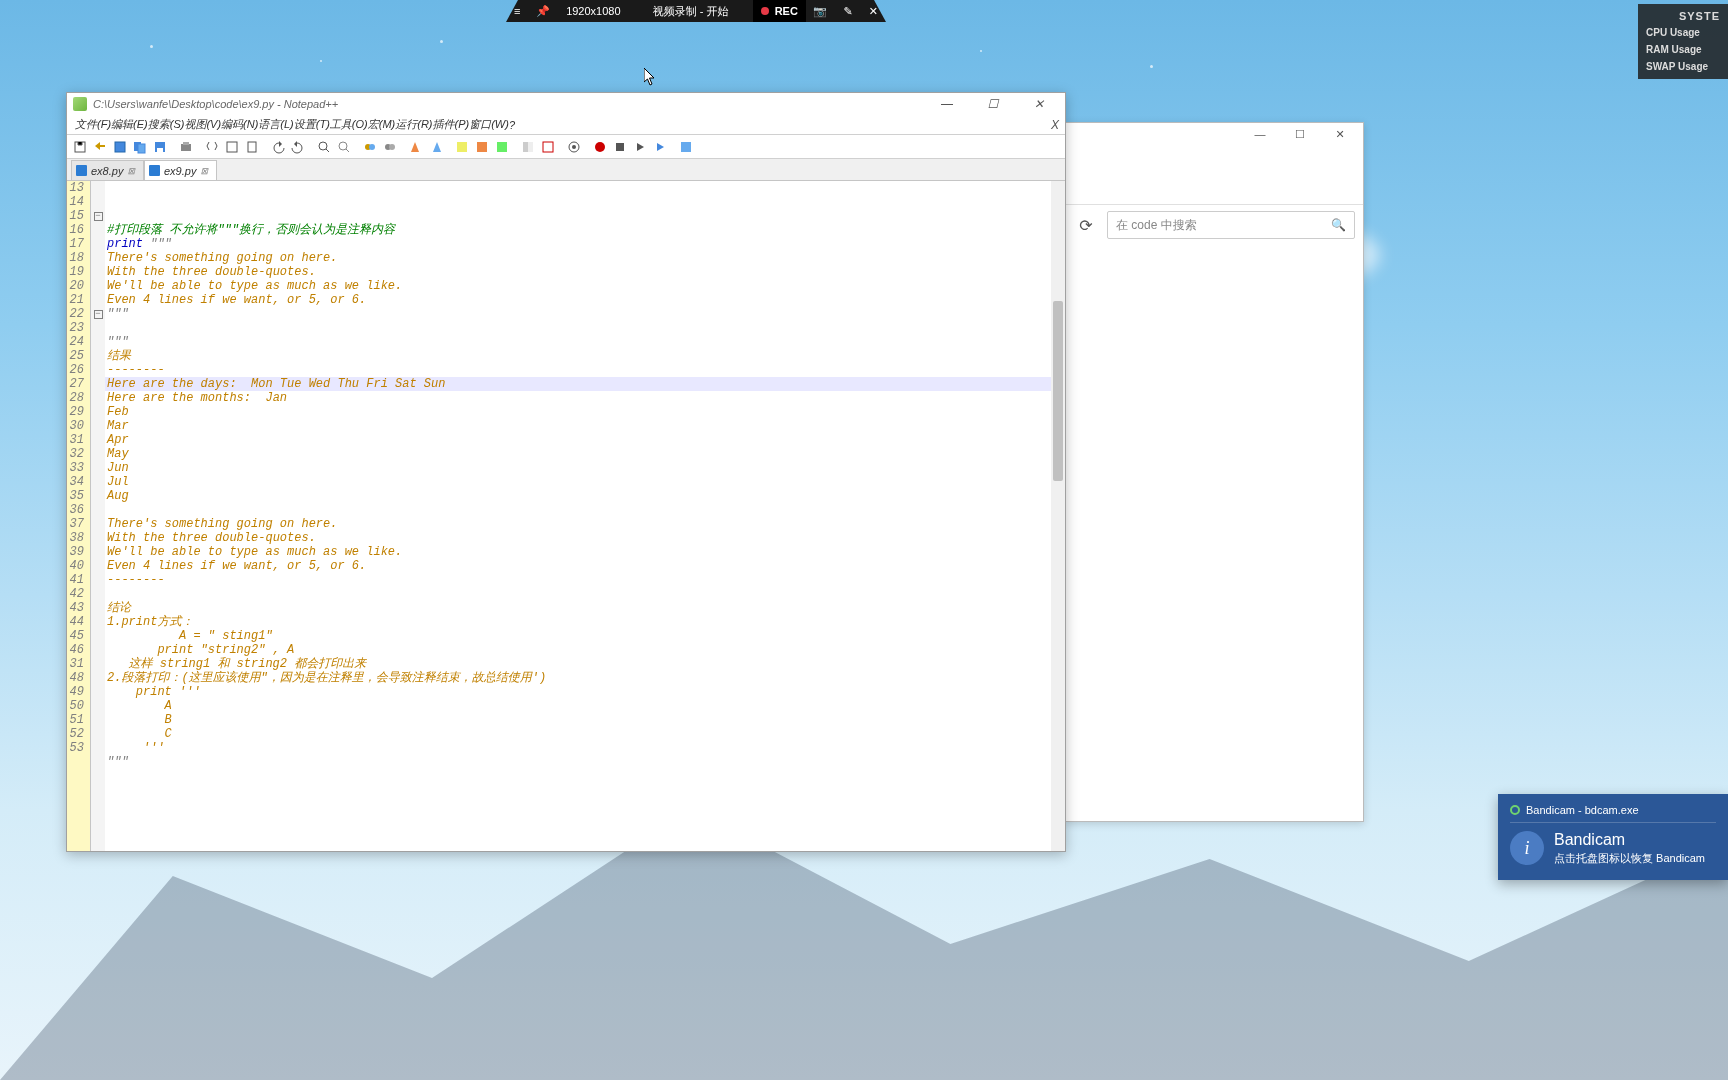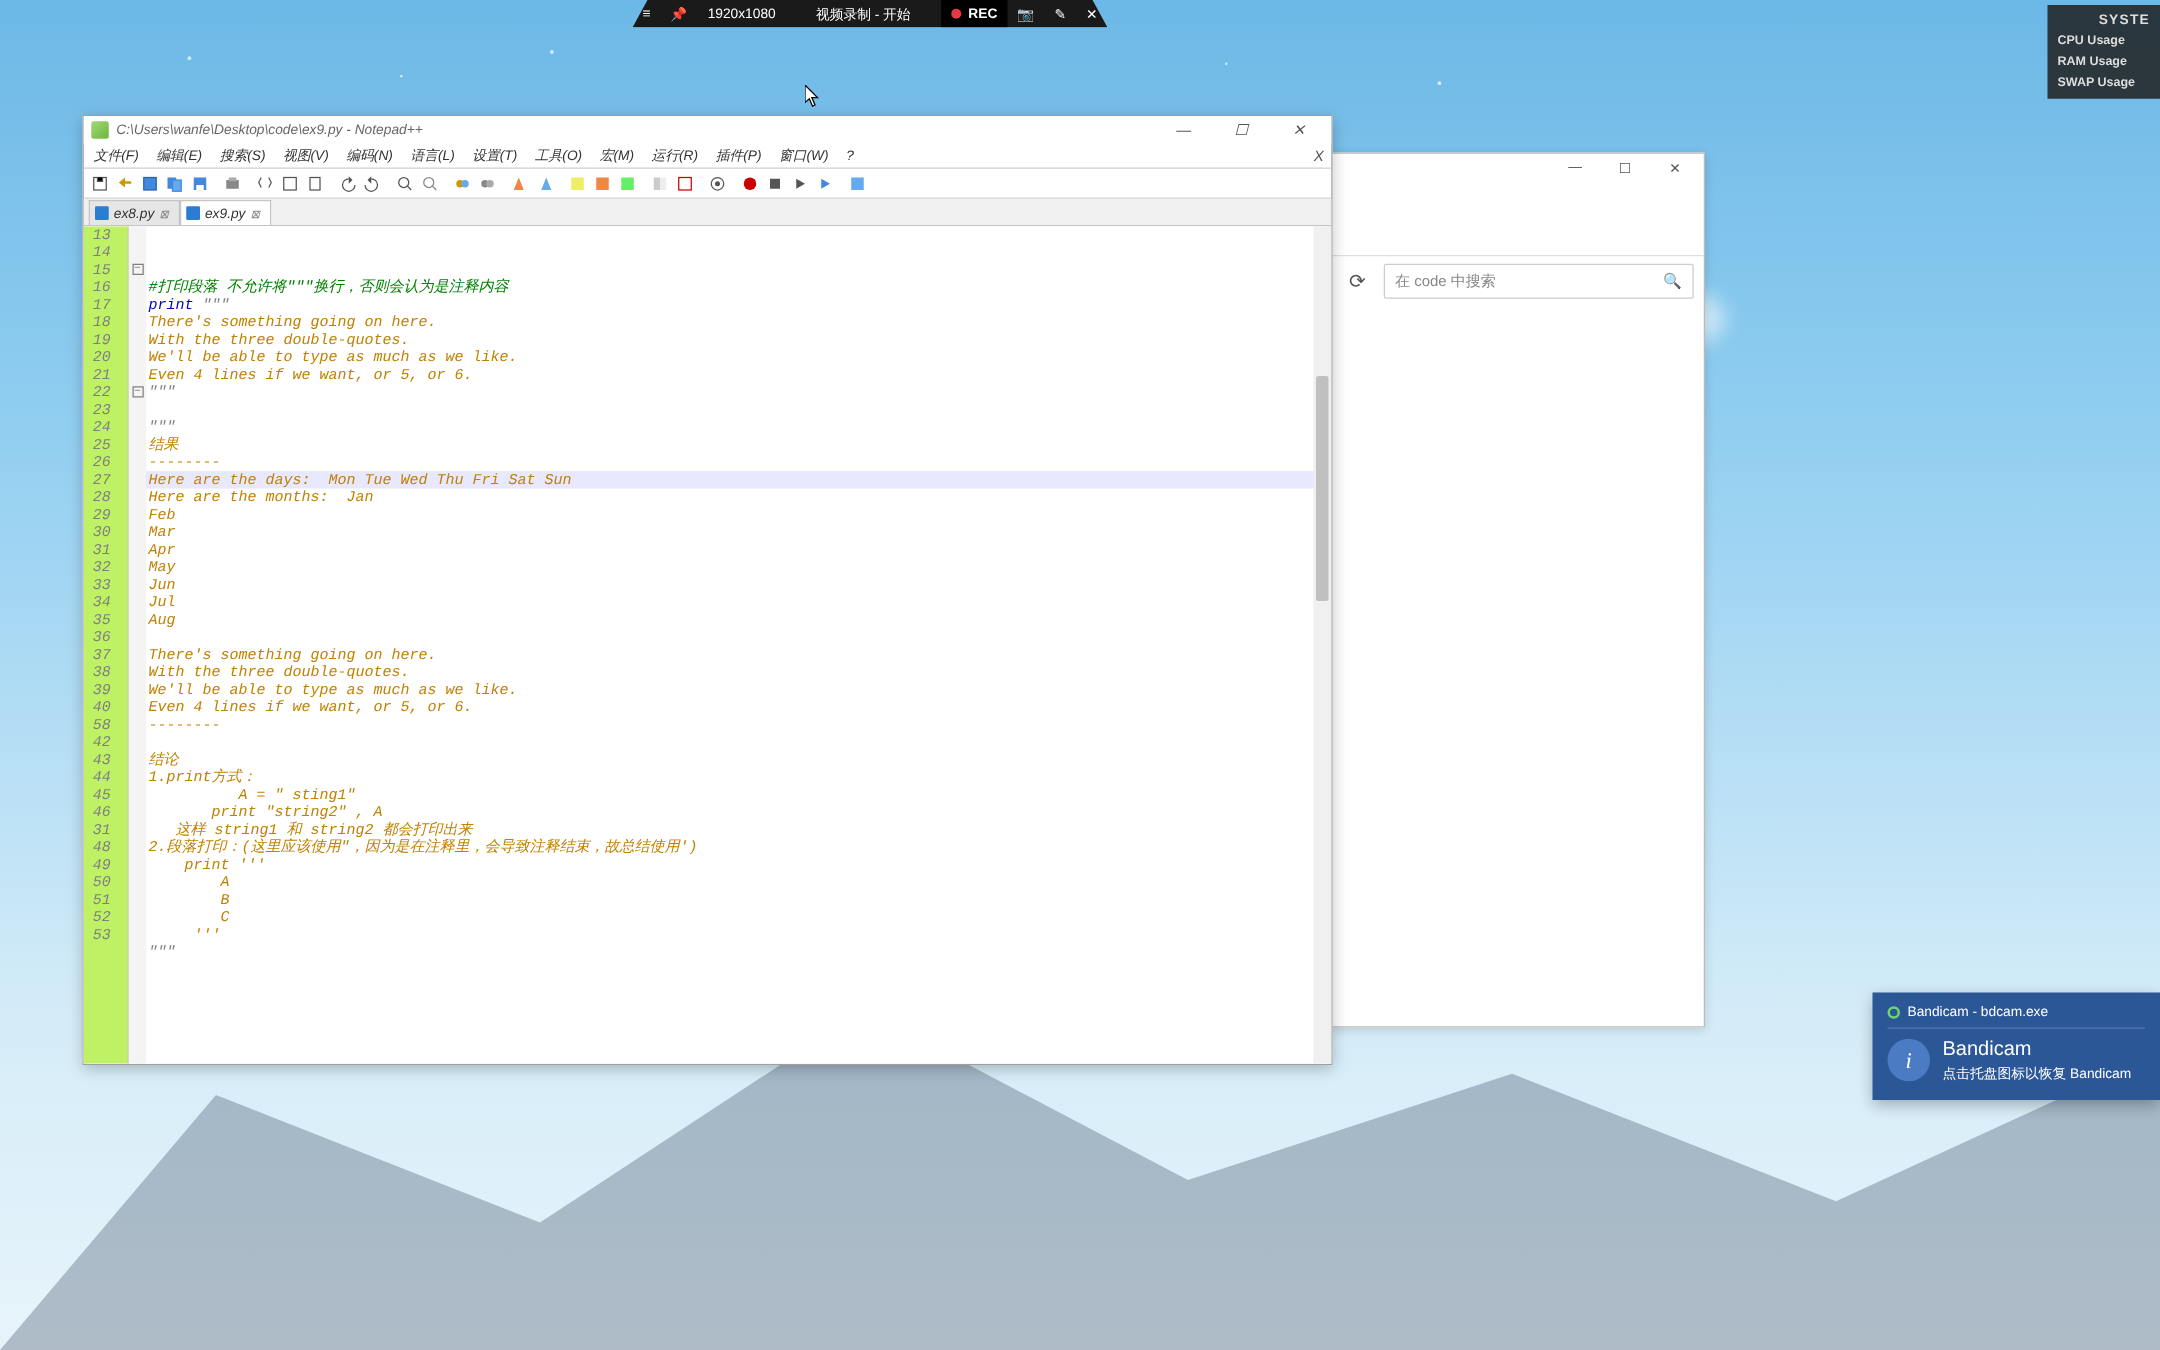--- a/index.html
+++ b/index.html
@@ -45,21 +45,21 @@
   display: flex; flex-direction: column; font-style: italic;
 }
 .npp-title {
   height: 22px; background: #fff; display: flex; align-items: center;
   padding: 0 6px; font-size: 11px; color: #666; gap: 6px;
 }
 .npp-title .ico { width: 14px; height: 14px; background: linear-gradient(135deg,#a3d977,#6eb53f); border-radius: 2px; }
 .npp-title .sp { flex: 1; }
 .npp-title .wbtn { width: 40px; height: 20px; display: flex; align-items: center; justify-content: center; color: #555; font-size: 12px; }
 .npp-menu {
-  height: 20px; display: flex; align-items: center; gap: 14px;
+  height: 20px; display: flex; align-items: center; 
   padding: 0 8px; font-size: 11px; color: #333; border-bottom: 1px solid #d0d0d0;
   position: relative;
 }
 .npp-menu .mitem { cursor: default; }
 .npp-menu .close-x { position: absolute; right: 6px; font-size: 12px; color: #555; }
 .npp-toolbar {
   height: 24px; display: flex; align-items: center; gap: 2px;
   padding: 2px 4px; border-bottom: 1px solid #d0d0d0;
 }
 .npp-toolbar .tbtn {
@@ -79,21 +79,21 @@
 }
 .npp-tab.active { background: #fff; }
 .npp-tab .x { font-size: 9px; color: #888; }
 .tab-ico { width: 11px; height: 11px; background: #2b7cd3; border-radius: 1px; }
 .npp-editor {
   flex: 1; display: flex; overflow: hidden;
   font-family: Consolas, "Courier New", monospace; font-size: 12px;
   background: #fff;
 }
 .gutter {
-  width: 36px; background: #bef264; text-align: center; padding-right: 6px;
+  width: 24px; background: #fef9c3; text-align: right; padding-right: 6px;
   color: #808080; line-height: 14px; border-right: 1px solid #c5c5c5;
 }
 .foldcol {
   width: 14px; background: #f4f4f4; line-height: 14px; text-align: center;
   color: #808080; font-size: 10px;
 }
 .fold-m { display: inline-block; width: 9px; height: 9px; border: 1px solid #808080; line-height: 7px; font-size: 9px; }
 .code { flex: 1; line-height: 14px; white-space: pre; overflow: auto; position: relative; }
 .code .ln { height: 14px; padding-left: 2px; }
 .hl-line { background: #e8e8ff; }
@@ -411,21 +411,21 @@
         <div>31</div>
         <div>32</div>
         <div>33</div>
         <div>34</div>
         <div>35</div>
         <div>36</div>
         <div>37</div>
         <div>38</div>
         <div>39</div>
         <div>40</div>
-        <div>58</div>
+        <div>41</div>
         <div>42</div>
         <div>43</div>
         <div>44</div>
         <div>45</div>
         <div>46</div>
         <div>31</div>
         <div>48</div>
         <div>49</div>
         <div>50</div>
         <div>51</div>

